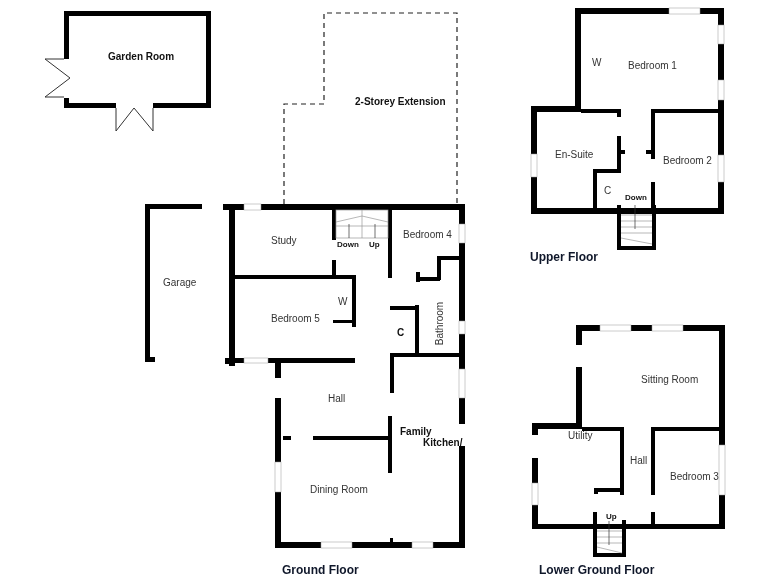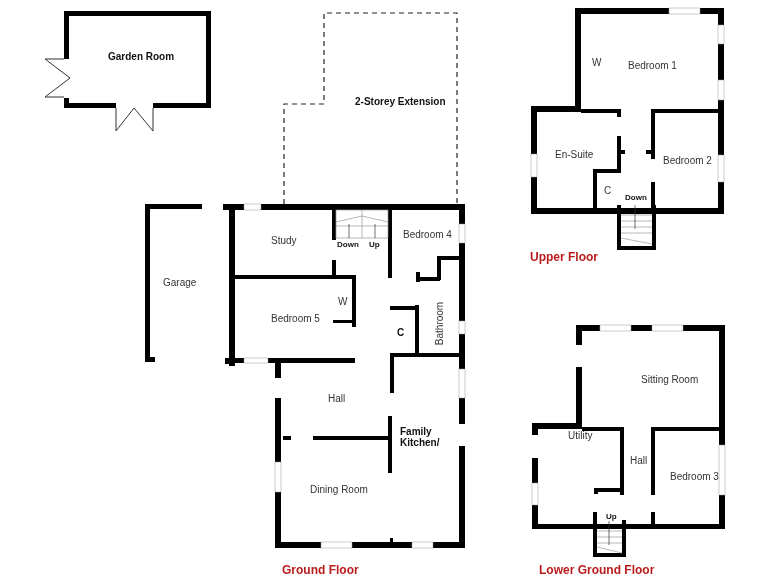--- a/index.html
+++ b/index.html
@@ -1,21 +1,21 @@
 <!DOCTYPE html>
 <html><head>
 <meta charset="utf-8">
 <style>
   html, body { margin:0; padding:0; background:#ffffff; }
   body { width:768px; height:576px; position:relative; overflow:hidden; font-family:"Liberation Sans", sans-serif; }
   svg { position:absolute; left:0; top:0; }
   .lbl { position:absolute; font-family:"Liberation Sans", sans-serif; color:#222; white-space:nowrap; }
   .room { font-size:10px; color:#333; }
   .bold { font-weight:bold; color:#111; }
-  .title { font-size:12px; font-weight:bold; color:#b91c1c; }
+  .title { font-size:12px; font-weight:bold; color:#0f172a; }
   .stair { font-size:8px; font-weight:bold; color:#111; }
   .vert { transform:rotate(-90deg); transform-origin:center center; }
 </style>
 </head>
 <body>
 
 <svg width="768" height="576" viewBox="0 0 768 576">
 
   <g fill="#000">
     <rect x="64" y="11" width="147" height="5"></rect>
@@ -193,21 +193,21 @@
 
 <div class="lbl room" style="left:271px;top:235px;">Study</div>
 <div class="lbl stair" style="left:337px;top:240px;">Down</div>
 <div class="lbl stair" style="left:369px;top:240px;">Up</div>
 <div class="lbl room" style="left:403px;top:229px;">Bedroom 4</div>
 <div class="lbl room" style="left:338px;top:296px;">W</div>
 <div class="lbl room" style="left:271px;top:313px;text-align:center;">Bedroom 5</div>
 <div class="lbl room bold" style="left:397px;top:327px;">C</div>
 <div class="lbl room vert" style="left:418px;top:318px;">Bathroom</div>
 <div class="lbl room" style="left:328px;top:393px;">Hall</div>
-<div class="lbl room bold" style="left:400px;top:437px;">Kitchen/</div>
+<div class="lbl room bold" style="left:388px;top:437px;padding-left:35px;">Kitchen/</div>
 <div class="lbl room bold" style="left:400px;top:426px;">Family</div>
 <div class="lbl room" style="left:310px;top:484px;">Dining Room</div>
 <div class="lbl title" style="left:282px;top:563px;">Ground Floor</div>
 
 <div class="lbl room" style="left:628px;top:54px;margin-top:6px;">Bedroom 1</div>
 <div class="lbl room" style="left:592px;top:57px;">W</div>
 <div class="lbl room" style="left:555px;top:149px;">En-Suite</div>
 <div class="lbl room" style="left:663px;top:155px;">Bedroom 2</div>
 <div class="lbl room" style="left:604px;top:185px;">C</div>
 <div class="lbl stair" style="left:625px;top:193px;">Down</div>

